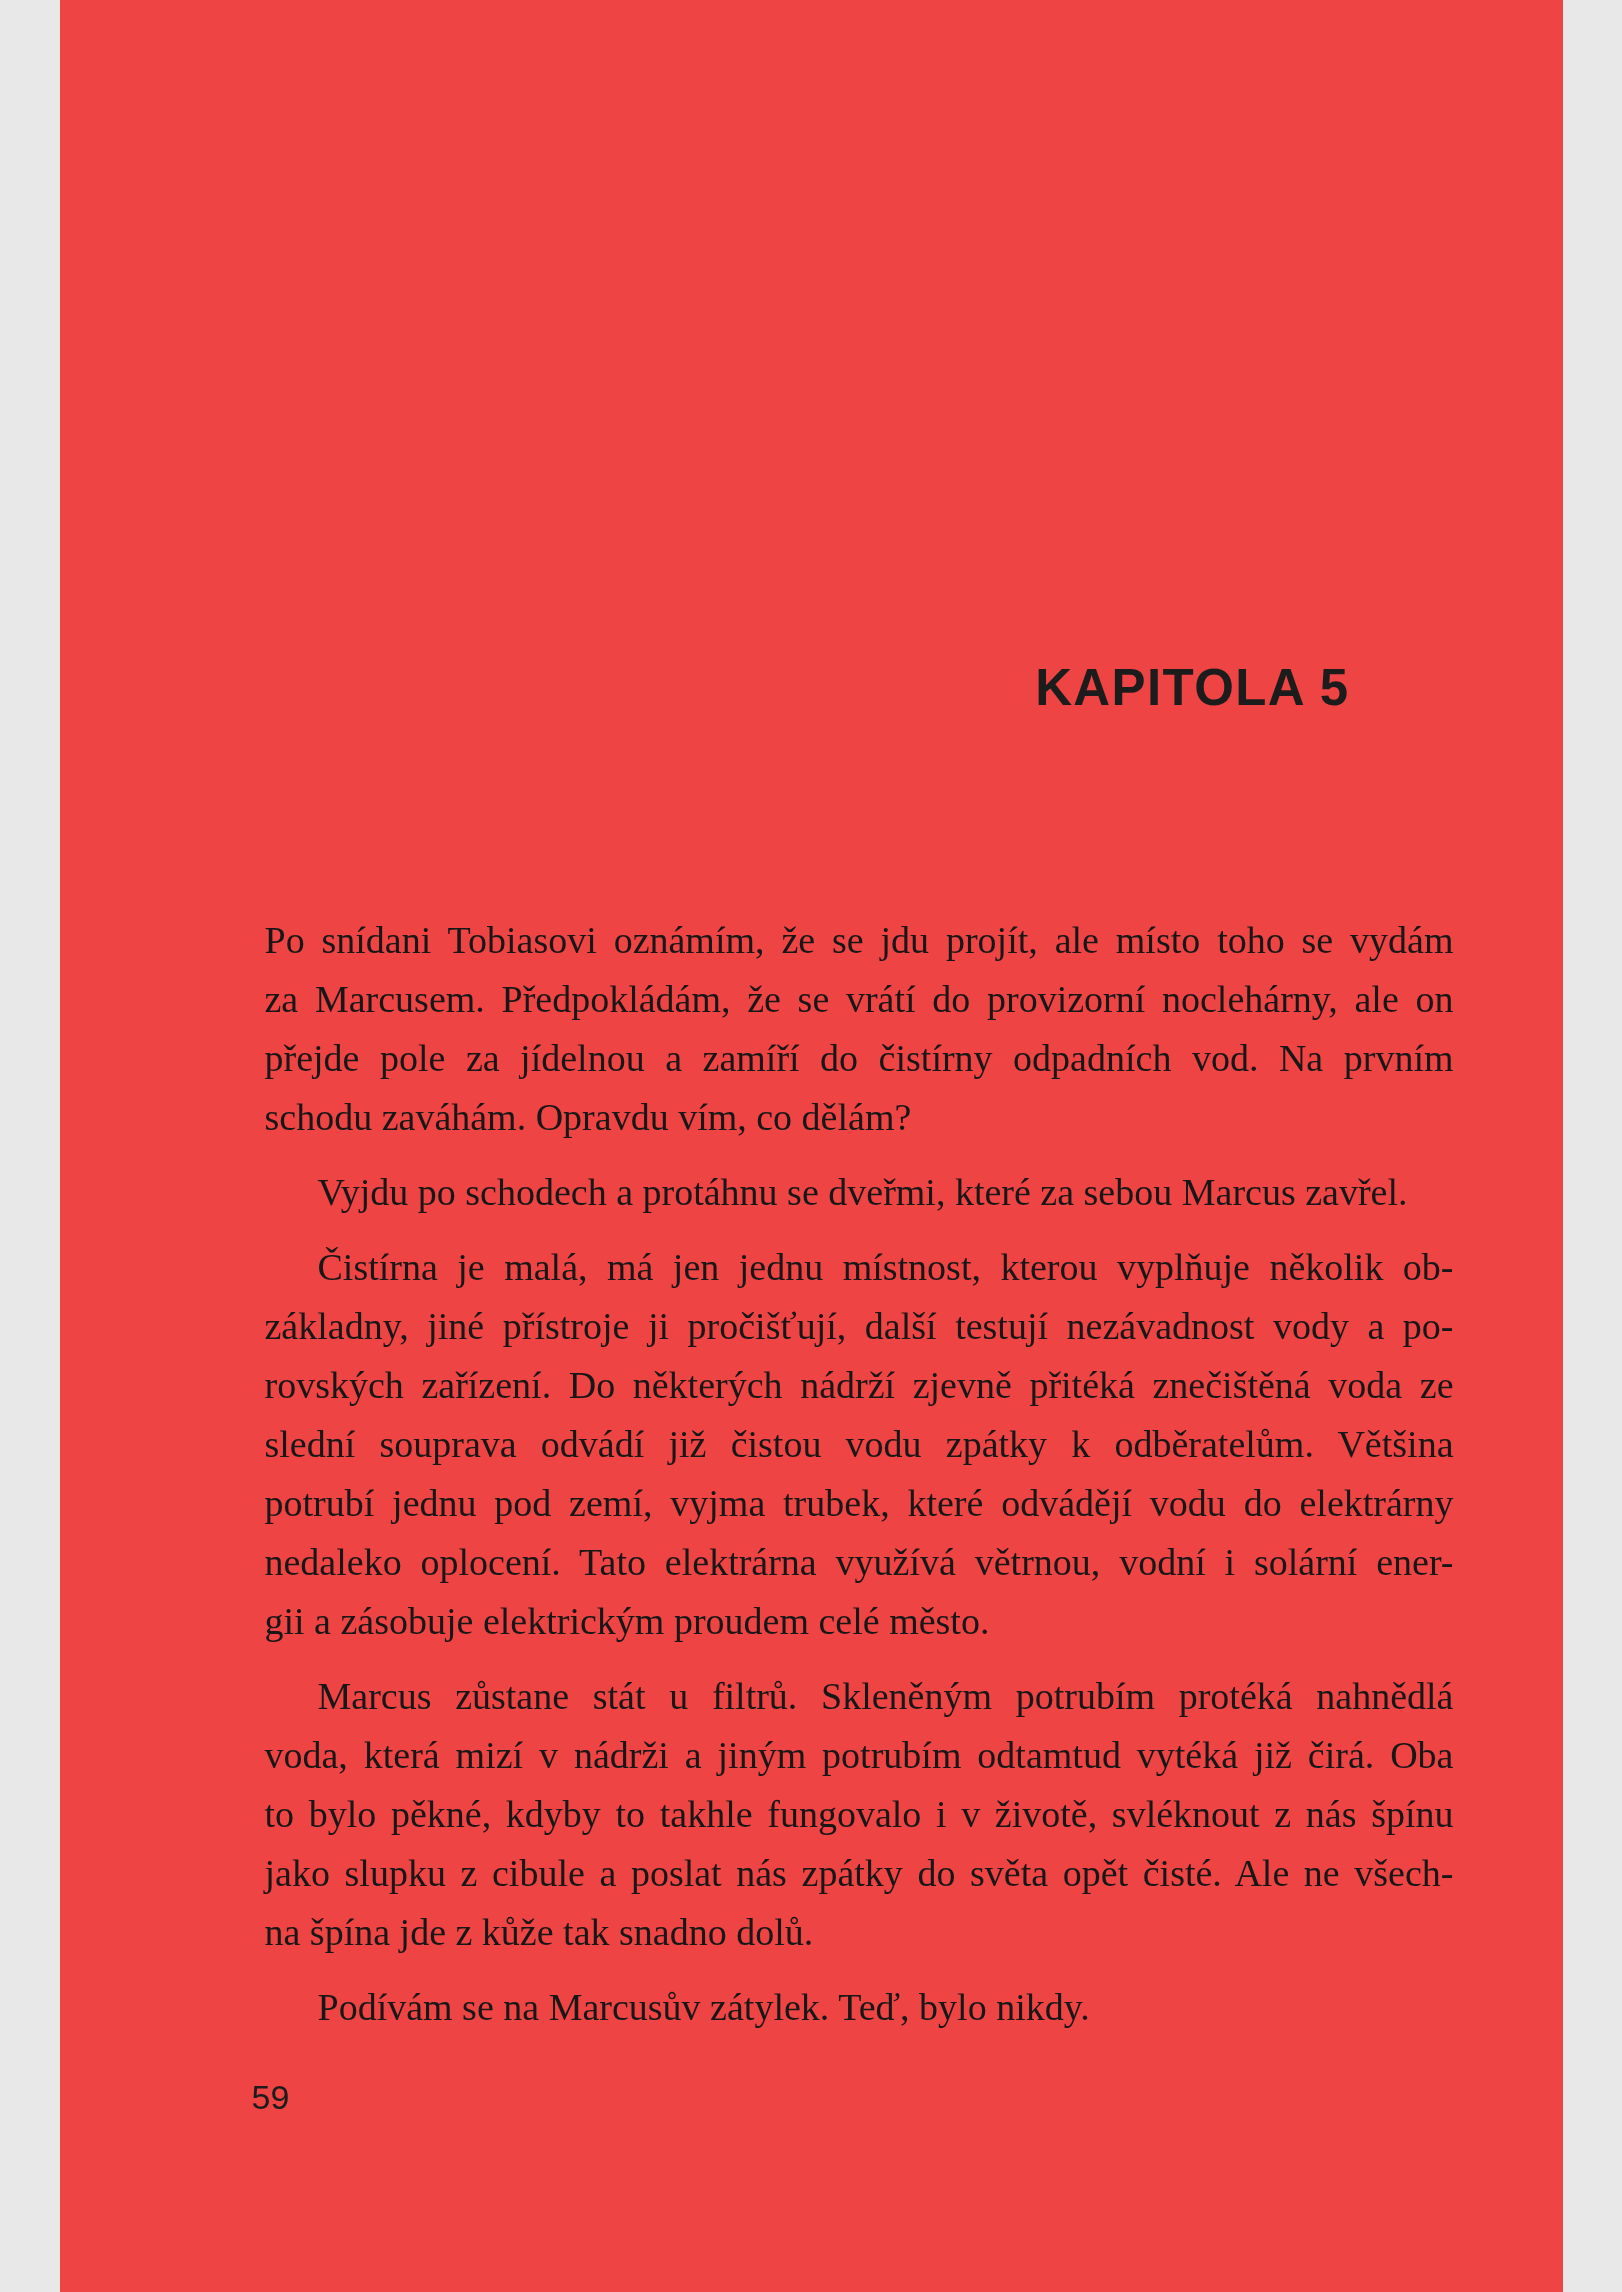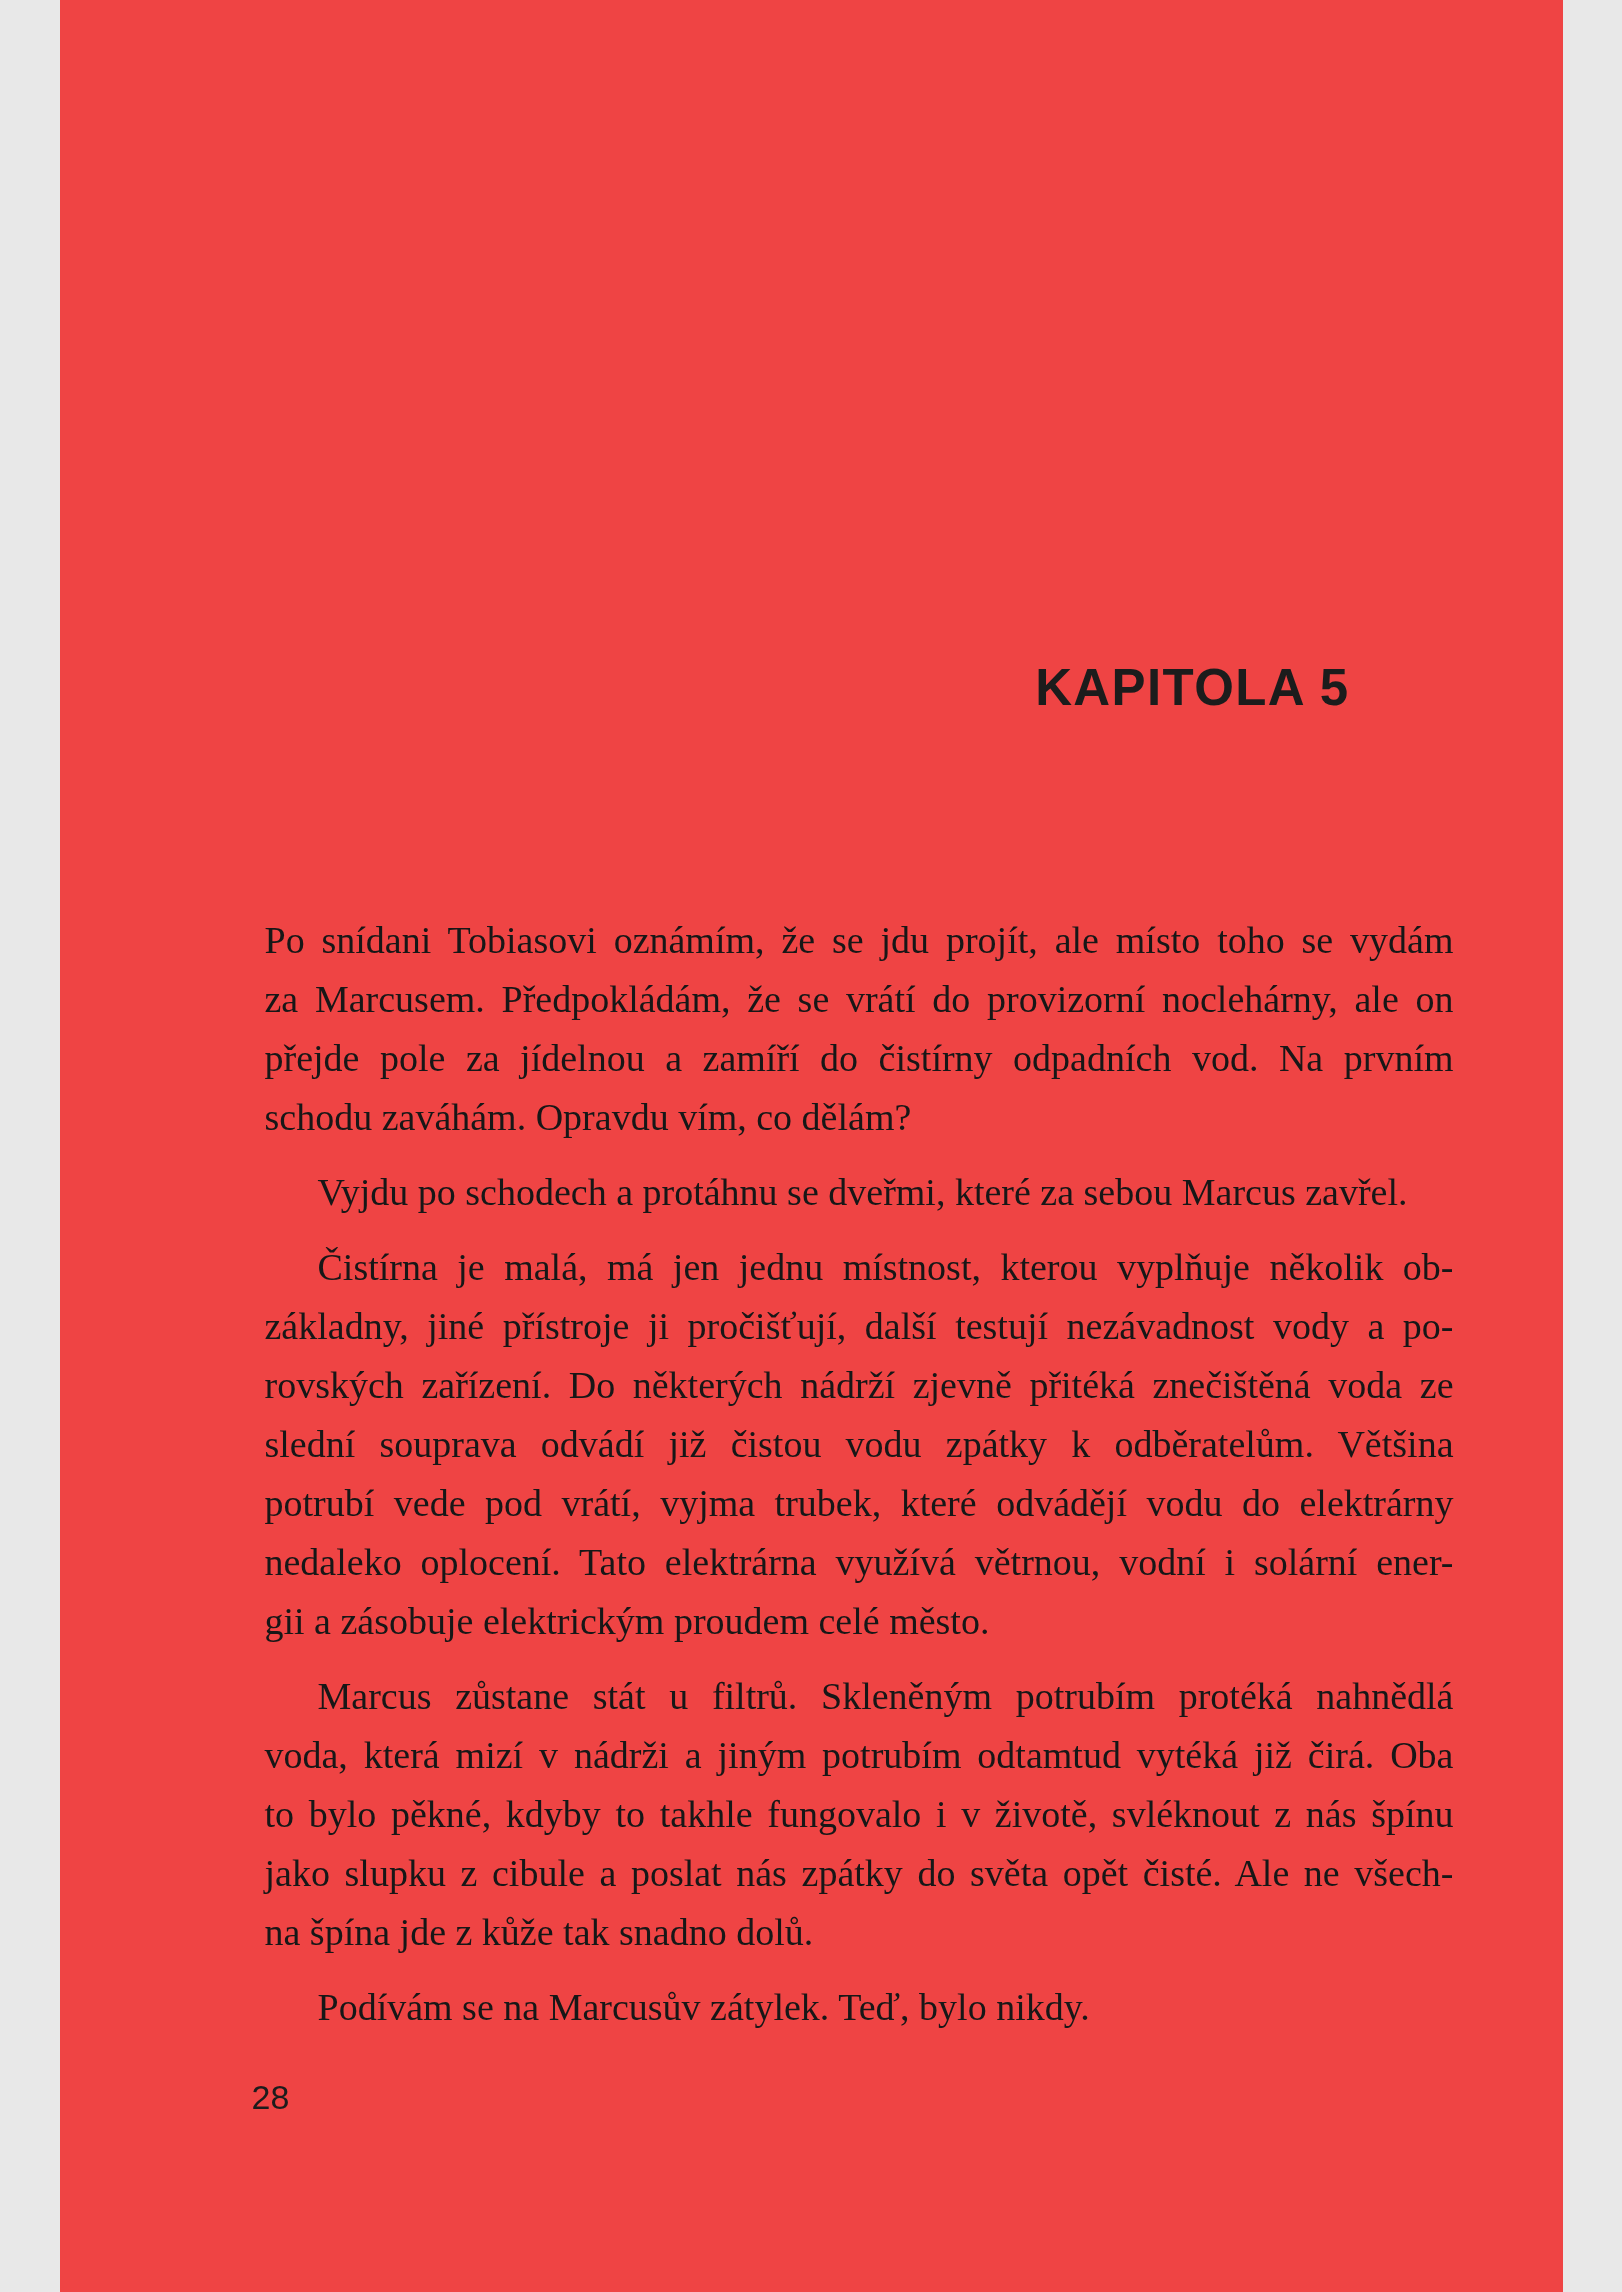--- a/index.html
+++ b/index.html
@@ -75,31 +75,31 @@
         <div class="line lastline">schodu zaváhám. Opravdu vím, co dělám?</div>
       </div>
       <div class="paragraph">
         <div class="line lastline indent">Vyjdu po schodech a protáhnu se dveřmi, které za sebou Marcus zavřel.</div>
       </div>
       <div class="paragraph">
         <div class="line indent">Čistírna je malá, má jen jednu místnost, kterou vyplňuje několik ob-</div>
         <div class="line">základny, jiné přístroje ji pročišťují, další testují nezávadnost vody a po-</div>
         <div class="line">rovských zařízení. Do některých nádrží zjevně přitéká znečištěná voda ze</div>
         <div class="line">slední souprava odvádí již čistou vodu zpátky k odběratelům. Většina</div>
-        <div class="line">potrubí vede pod vrátí, vyjma trubek, které odvádějí vodu do elektrárny</div>
+        <div class="line">potrubí jednu pod zemí, vyjma trubek, které odvádějí vodu do elektrárny</div>
         <div class="line">nedaleko oplocení. Tato elektrárna využívá větrnou, vodní i solární ener-</div>
         <div class="line lastline">gii a zásobuje elektrickým proudem celé město.</div>
       </div>
       <div class="paragraph">
         <div class="line indent">Marcus zůstane stát u filtrů. Skleněným potrubím protéká nahnědlá</div>
         <div class="line">voda, která mizí v nádrži a jiným potrubím odtamtud vytéká již čirá. Oba</div>
         <div class="line">to bylo pěkné, kdyby to takhle fungovalo i v životě, svléknout z nás špínu</div>
         <div class="line">jako slupku z cibule a poslat nás zpátky do světa opět čisté. Ale ne všech-</div>
         <div class="line lastline">na špína jde z kůže tak snadno dolů.</div>
       </div>
       <div class="paragraph">
         <div class="line lastline indent">Podívám se na Marcusův zátylek. Teď, bylo nikdy.</div>
       </div>
     </div>
 
-  <div class="page-number">28</div>
+  <div class="page-number">59</div>
 </div>
 
 
 </body></html>

